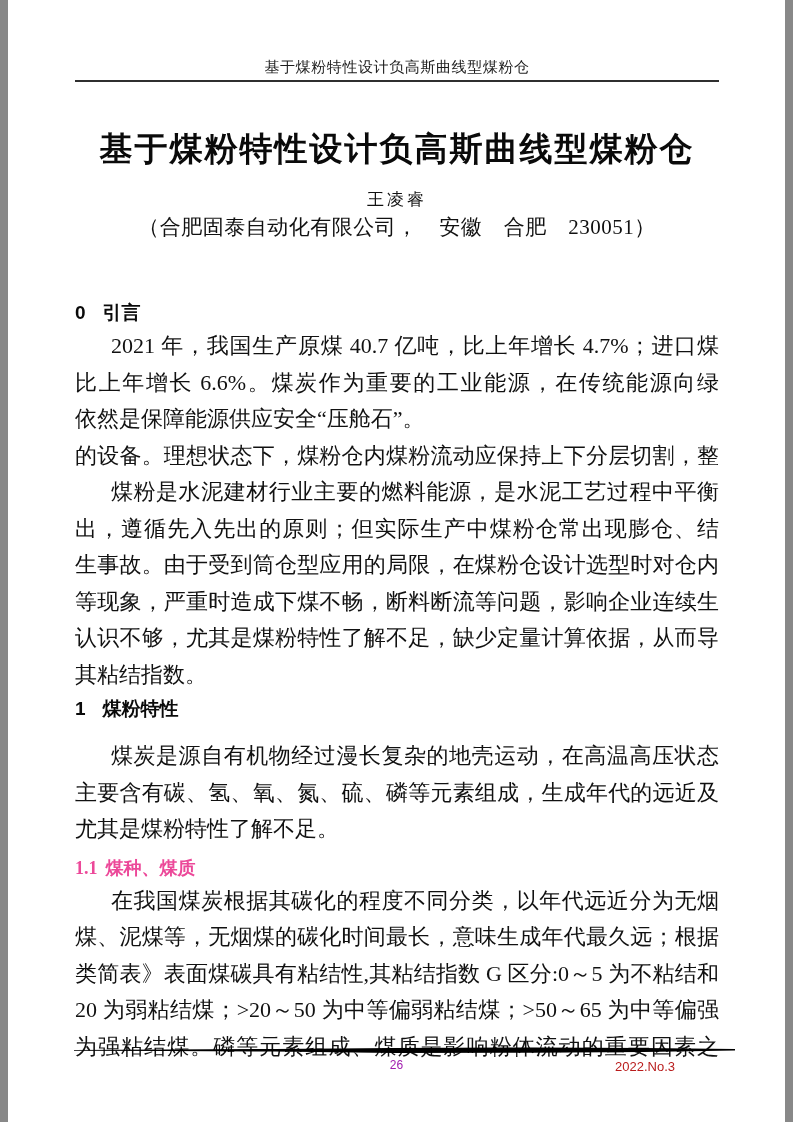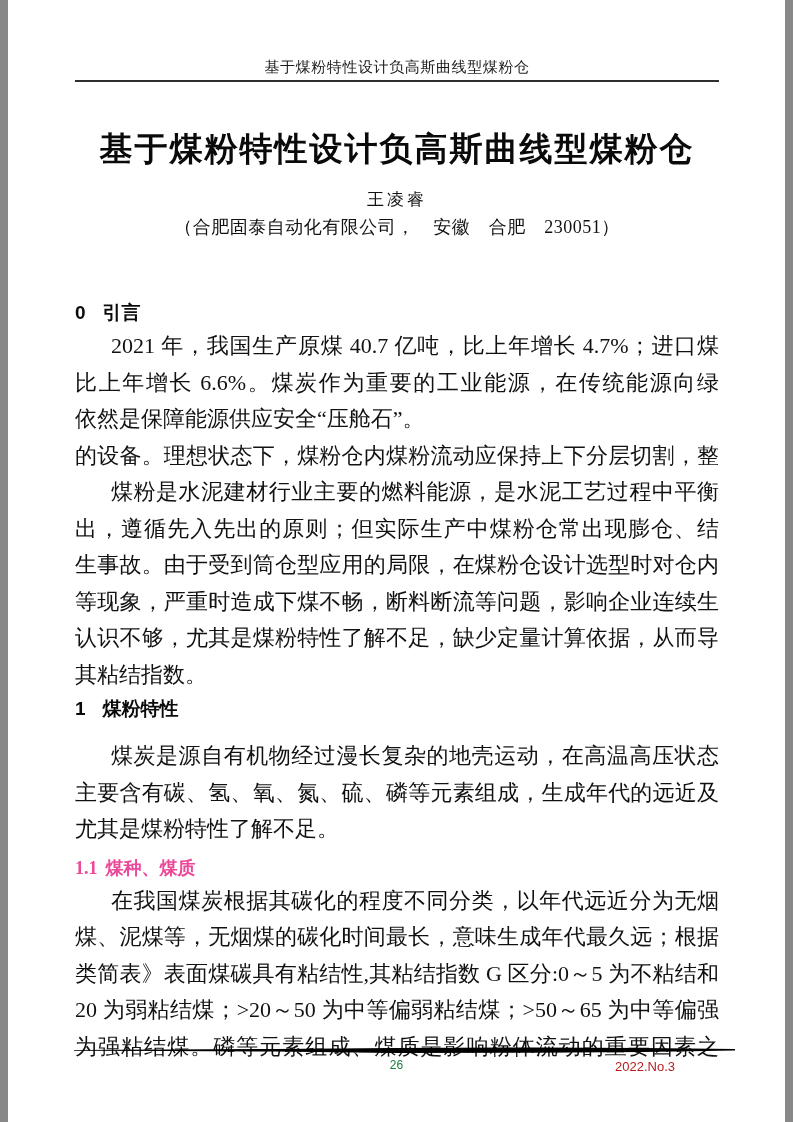--- a/index.html
+++ b/index.html
@@ -32,21 +32,21 @@
     color: #0a0a0a;
   }
   .author {
     margin-top: 21px;
     text-align: center;
     font-size: 17px; line-height: 20px; letter-spacing: 3px;
   }
   .affiliation {
     margin-top: 5px;
     text-align: center;
-    font-size: 18px; line-height: 24px; letter-spacing: 0.5px;
+    font-size: 21px; line-height: 24px; letter-spacing: 0.5px;
   }
   .sec-heading {
     font-family: "Liberation Sans", "DejaVu Sans", sans-serif;
     font-weight: bold;
     font-size: 19px; line-height: 23px;
     color: #0a0a0a;
   }
   .sec-heading .sec-num { display: inline-block; margin-right: 17px; }
   .h0 { margin-top: 62px; }
   .h1 { margin-top: 4px; }
@@ -72,21 +72,21 @@
   }
   .ln.first { padding-left: 36px; }
   .ln.last  { text-align-last: left; }
   .footer-bar { position: absolute; left: 66px; top: 1046px; width: 661px; height: 9px; }
   .footer-row {
     position: absolute; left: 66px; right: 66px; top: 1058px; height: 16px;
     font-family: "Liberation Sans", "DejaVu Sans", sans-serif;
   }
   .page-num {
     display: block; text-align: center;
-    font-size: 12px; line-height: 15px; color: #15803d;
+    font-size: 12px; line-height: 15px; color: #a21caf;
   }
   .issue-num {
     position: absolute; right: 44px; top: 1px;
     font-size: 13px; line-height: 15px; color: #b91c1c;
   }
 </style>
 </head>
 <body>
 
 <div class="page">

